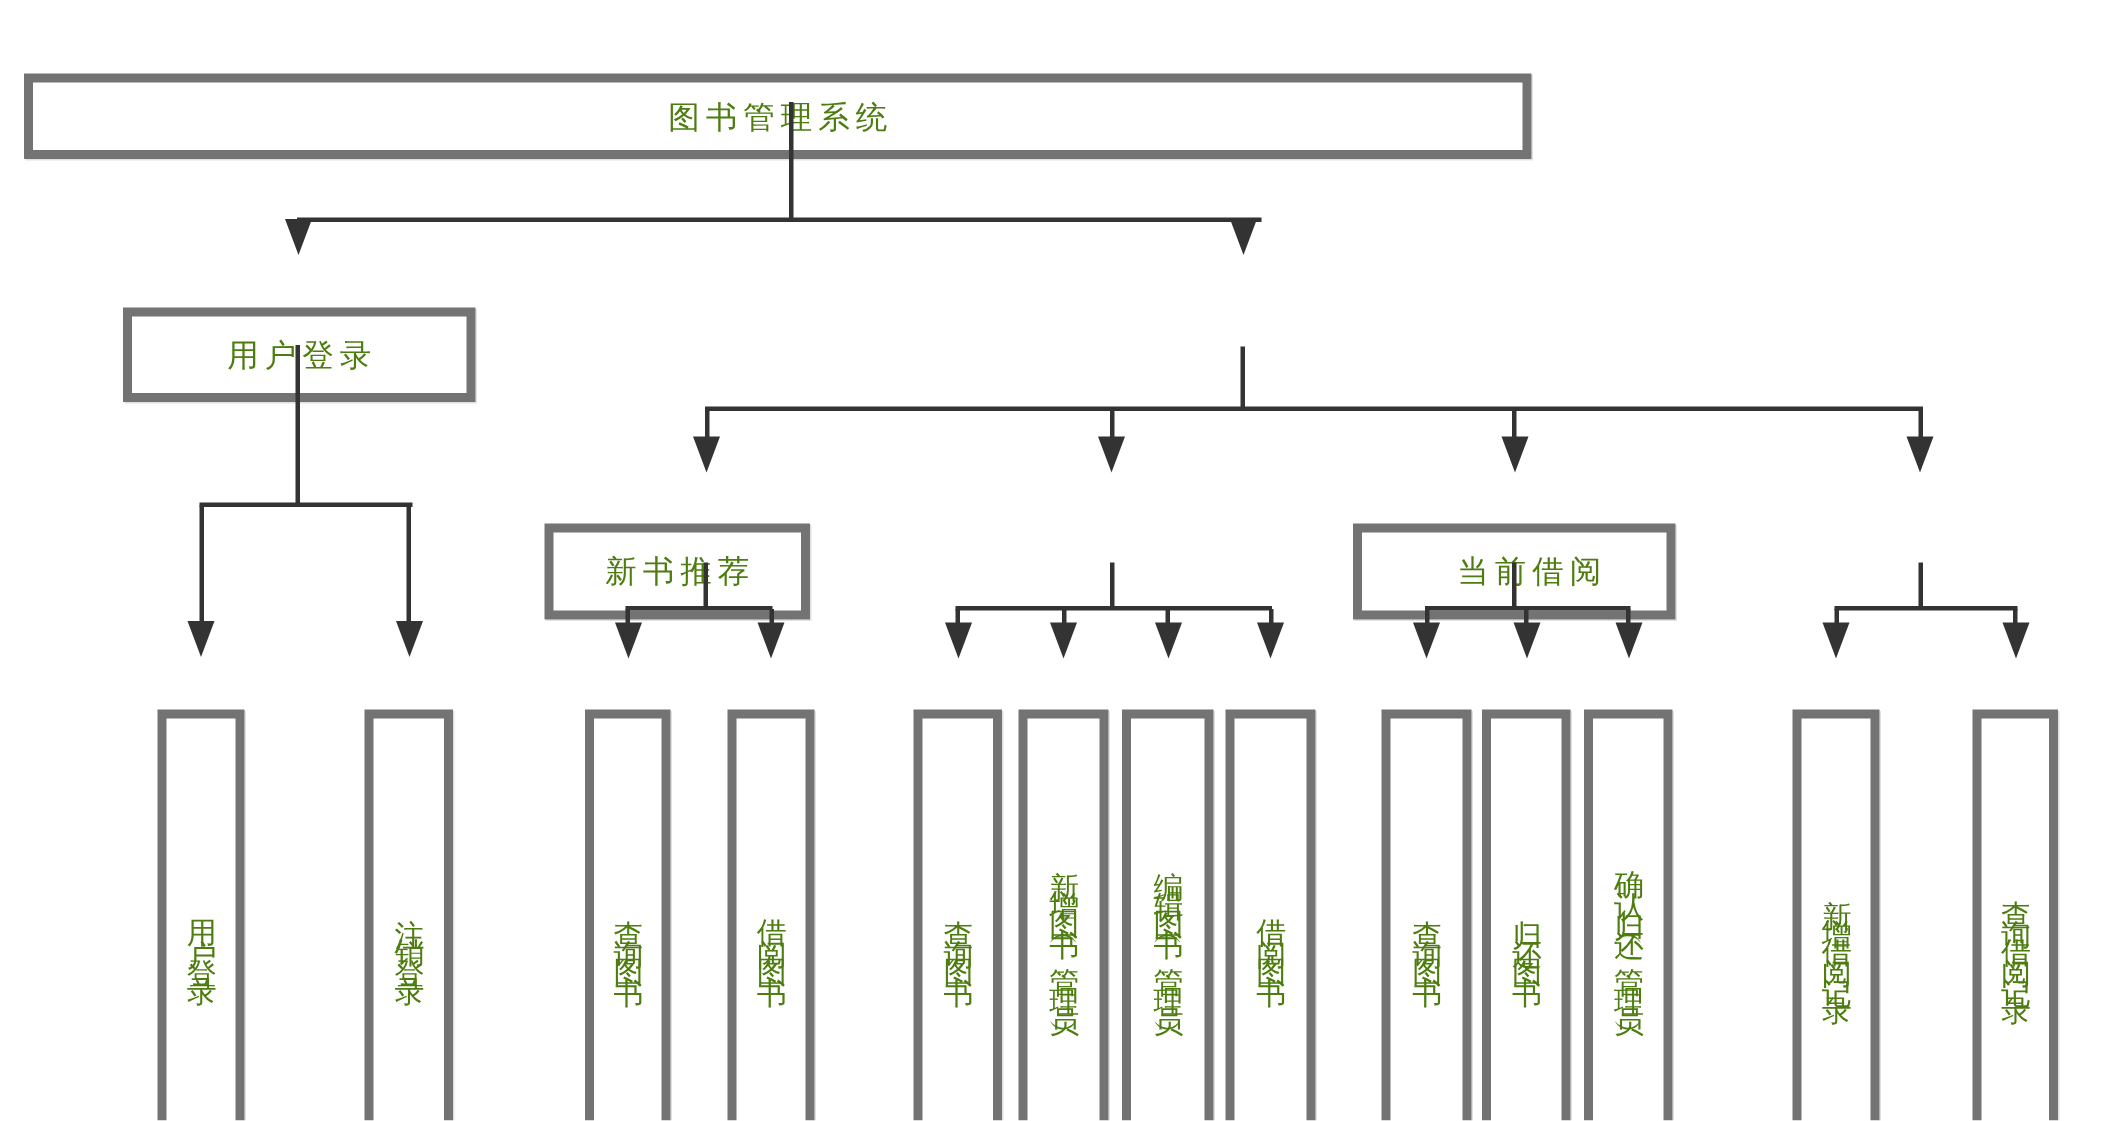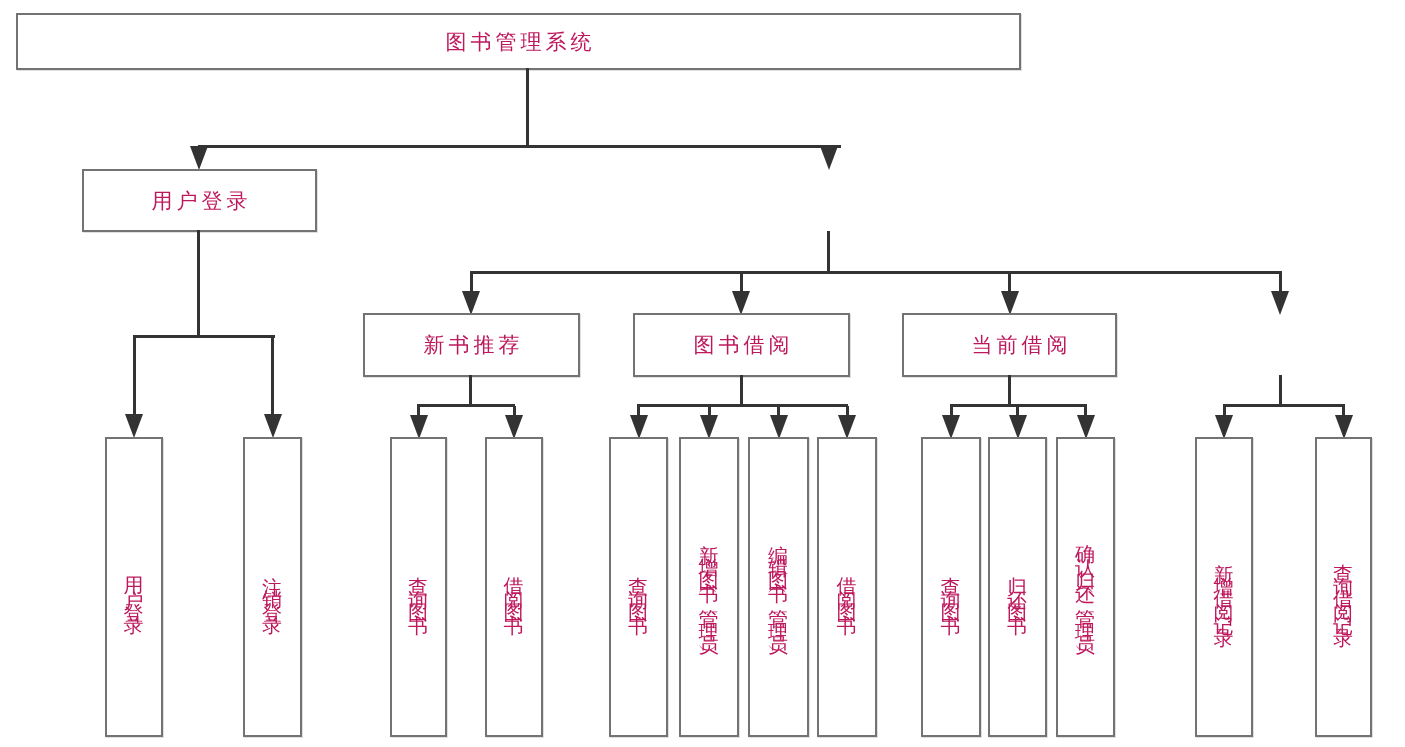--- a/index.html
+++ b/index.html
@@ -7,27 +7,28 @@
   .canvas {
     position: relative;
     width: 1405px;
     height: 747px;
     background: #ffffff;
     overflow: hidden;
   }
   .box {
     position: absolute;
     box-sizing: border-box;
-    border: 2px solid #737373;
+    border: 6px solid #737373;
     background: #ffffff;
-    color: #be185d;
+    color: #4d7c0f;
     display: flex;
     align-items: center;
     justify-content: center;
     box-shadow: 1px 1px 0 rgba(0,0,0,0.12);
+    margin-top: 36px;
   }
   .box.h {
     font-size: 21px;
     letter-spacing: 4px;
     text-indent: 4px;
     white-space: nowrap;
   }
   .box.v {
     writing-mode: vertical-rl;
     text-orientation: mixed;
@@ -79,22 +80,21 @@
   <div class="lh" style="left:470px; top:271px; width:812px;"></div>
   <div class="lv" style="left:470px; top:273px; height:20px;"></div>
   <div class="ah" style="left:462px; top:291px;"></div>
   <div class="lv" style="left:740px; top:273px; height:20px;"></div>
   <div class="ah" style="left:732px; top:291px;"></div>
   <div class="lv" style="left:1008px; top:273px; height:20px;"></div>
   <div class="ah" style="left:1001px; top:291px;"></div>
   <div class="lv" style="left:1279px; top:273px; height:20px;"></div>
   <div class="ah" style="left:1271px; top:291px;"></div>
 
-  <div class="box h" style="left:363px; top:313px; width:217px; height:64px;">新书推荐</div>
-  <div class="box h" style="left:633px; top:313px; width:217px; height:64px;">图书借阅</div>
+  <div class="box h" style="left:363px; top:313px; width:177px; height:64px;">新书推荐</div>
   <div class="box h" style="left:902px; top:313px; width:215px; height:64px;padding-left:20px;">当前借阅</div>
 
   <div class="lv" style="left:469px; top:375px; height:31px;"></div>
   <div class="lh" style="left:417px; top:404px; width:98px;"></div>
   <div class="lv" style="left:417px; top:406px; height:14px;"></div>
   <div class="ah" style="left:410px; top:415px;"></div>
   <div class="lv" style="left:513px; top:406px; height:14px;"></div>
   <div class="ah" style="left:505px; top:415px;"></div>
 
   <div class="lv" style="left:740px; top:375px; height:31px;"></div>

